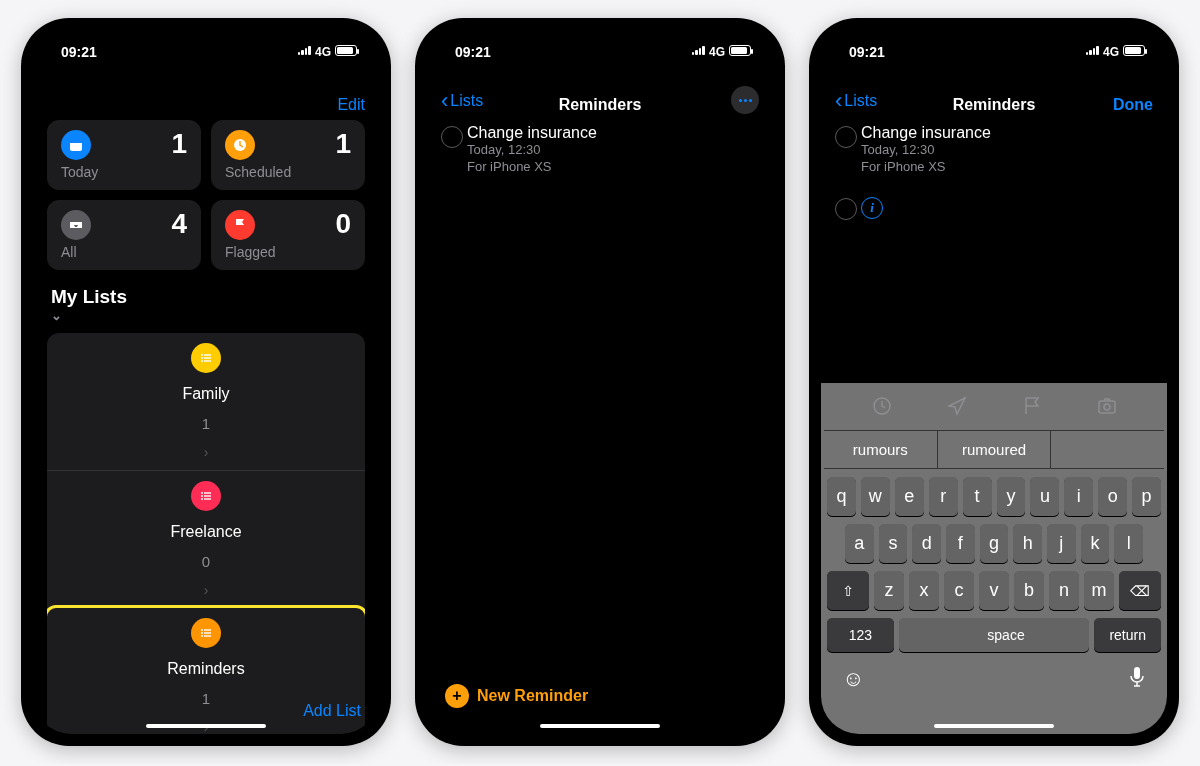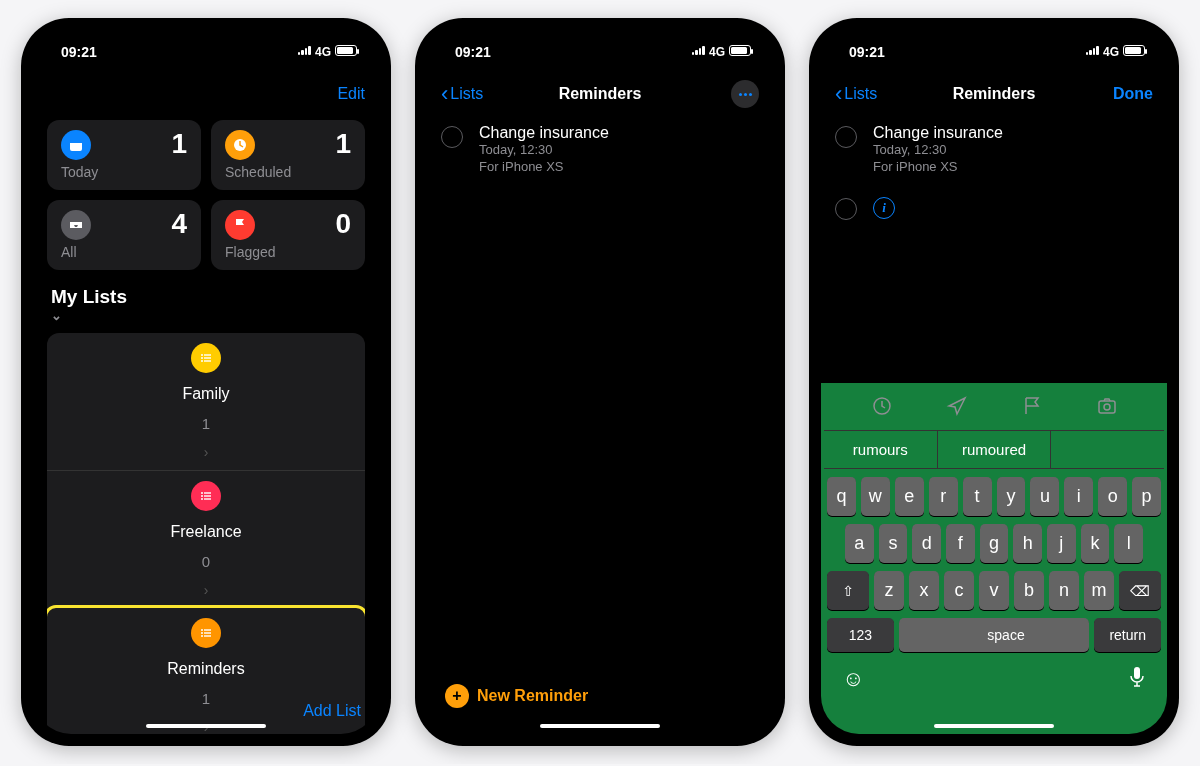--- a/index.html
+++ b/index.html
@@ -44,21 +44,21 @@
     align-items: center;
     justify-content: space-between;
     padding: 0 22px 0 28px;
     font-size: 14px;
     font-weight: 600;
   }
   .status-right { display: flex; gap: 4px; align-items: flex-start; font-size: 12px;}
   .nav {
     height: 40px;
     display: flex;
-    align-items: center;
+    align-items: flex-end;
     justify-content: space-between;
     padding: 0 14px;
     font-size: 16px;
   }
   .nav .title { position:absolute; left:0; right:0; text-align:center; font-weight:600; font-size:16px; pointer-events:none;}
   .nav .link { color:#0a84ff; display:flex; align-items:center; gap:2px; z-index:1;}
   .grid {
     display: grid;
     grid-template-columns: 1fr 1fr;
     gap: 10px;
@@ -85,33 +85,33 @@
     border-top:0.5px solid #333;
     flex-direction:column;
   }
   .list-row:first-child { border-top:none;}
   .list-row .name { flex:1; font-size:16px;}
   .list-row .cnt { color:#8e8e93; font-size:15px;}
   .list-row .chev { color:#555; font-size:14px;}
   .highlight { border:3px solid #f9e430; border-radius:12px; margin:-3px;}
   .bottom { position:absolute; bottom:14px; left:0; right:0; padding:0 18px; font-size:16px; color:#0a84ff; display:flex; justify-content:flex-end;}
   .home-indicator { position:absolute; bottom:6px; left:50%; transform:translateX(-50%); width:120px; height:4px; background:#fff; border-radius:3px;}
-  .reminder-row { display:flex; padding:10px 14px; gap:16px; align-items:flex-start;}
+  .reminder-row { display:flex; padding:10px 14px; gap:4px; align-items:flex-start;}
   .bullet { width:22px; height:22px; border:1.5px solid #5a5a5e; border-radius:50%; flex-shrink:0; margin-top:2px;}
   .reminder-row .content { flex:1;}
   .reminder-row .title2 { font-size:16px; color:#fff;}
   .reminder-row .sub { font-size:13px; color:#8e8e93; line-height:1.3;}
   .info-btn { width:22px; height:22px; border:1.5px solid #0a84ff; color:#0a84ff; border-radius:50%; font-size:13px; font-weight:600; display:flex; align-items:center; justify-content:center; font-family: Georgia, serif; font-style: italic;}
   .new-reminder { position:absolute; bottom:26px; left:18px; display:flex; align-items:center; gap:8px; color:#ff9f0a; font-weight:600; font-size:16px;}
   .plus-circle { width:24px; height:24px; border-radius:50%; background:#ff9f0a; color:#000; display:flex; align-items:center; justify-content:center; font-weight:800;}
   .more-btn { width:28px; height:28px; border-radius:50%; background:#2c2c2e; display:flex; align-items:center; justify-content:center; gap:2px; z-index:1;}
   .more-btn .dot{width:3px;height:3px;background:#0a84ff;border-radius:50%;}
   .keyboard {
     position:absolute; bottom:0; left:0; right:0;
-    background:#15803d; padding:4px 3px 40px;
+    background:#737373; padding:4px 3px 40px;
   }
   .kb-toolbar { display:flex; justify-content:space-around; padding:8px 20px;}
   .kb-toolbar .ic { color:#8e8e93; font-size:20px;}
   .suggest { display:flex; border-top:0.5px solid #333; border-bottom:0.5px solid #333;}
   .suggest div { flex:1; text-align:center; padding:10px 0; font-size:15px; color:#fff;}
   .suggest div:nth-child(2){border-left:0.5px solid #333; border-right:0.5px solid #333;}
   .kb-row { display:flex; gap:5px; margin:8px 3px; }
   .key { flex:1; background:#646464; border-radius:5px; text-align:center; padding:9px 0; font-size:18px; color:#fff; box-shadow:0 1px 0 #000;}
   .key.dark{background:#3a3a3c;}
   .key.space{flex:5;}

